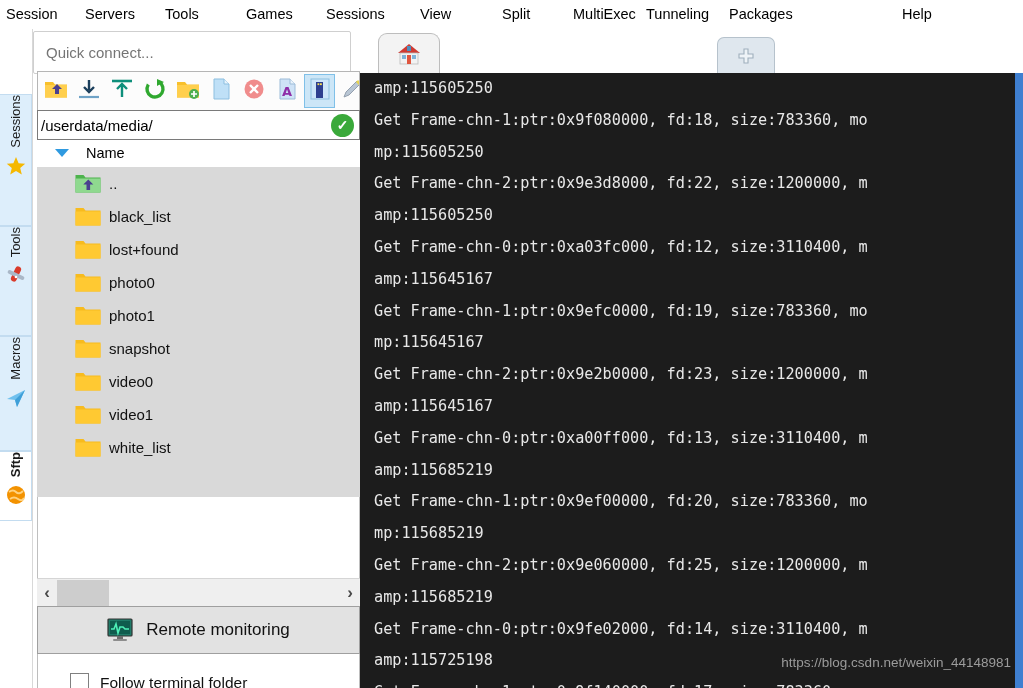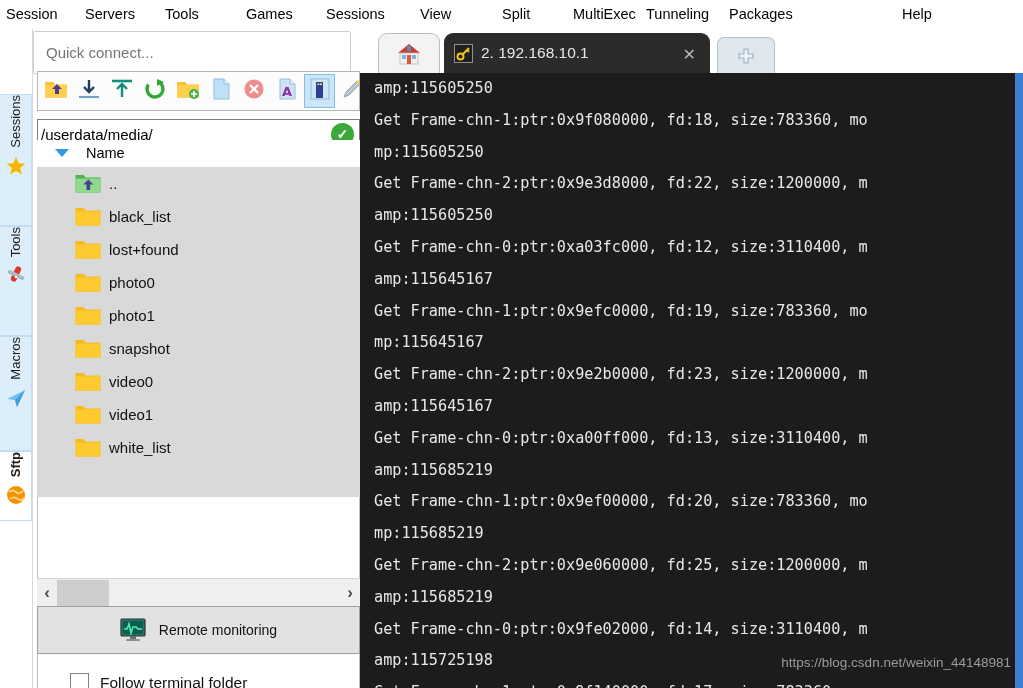--- a/index.html
+++ b/index.html
@@ -77,21 +77,21 @@
   }
   .tb-btn {
     width: 31px; height: 34px;
     display: flex; align-items: center; justify-content: center;
     cursor: pointer; flex: 0 0 auto;
     margin-right: 2px;
   }
   .tb-btn.selected { background: #cce6f7; border: 1px solid #7fc0e8; }
 
   #path-bar {
-    position: absolute; left: 4px; top: 90px; width: 323px; height: 30px;
+    position: absolute; left: 4px; top: 81px; width: 323px; height: 30px;
     background: #ffffff;
     border: 1px solid #7a7a7a;
     display: flex; align-items: center;
   }
   #path-value {
     flex: 1; font-size: 15px; color: #000; padding-left: 3px;
     font-family: "Liberation Sans", sans-serif;
     border: none; outline: none; background: transparent;
   }
   #path-ok {
@@ -149,21 +149,21 @@
   }
   #hs-track { flex: 1; height: 26px; }
 
   #remote-monitoring {
     position: absolute; left: 4px; top: 577px; width: 323px; height: 48px;
     background: #e2e2e2;
     border: 1px solid #9f9f9f;
     display: flex; align-items: center; justify-content: center;
     cursor: pointer;
   }
-  #rm-label { font-size: 14px; color: #111; margin-left: 11px; text-align: right; }
+  #rm-label { font-size: 17px; color: #111; margin-left: 11px; text-align: right; }
 
   #follow-row {
     position: absolute; left: 4px; top: 625px; width: 323px; height: 58px;
     background: #ffffff;
     border-left: 1px solid #bdbdbd; border-right: 1px solid #bdbdbd;
     border-bottom: 1px solid #bdbdbd;
     display: flex; align-items: center; padding-left: 32px;
   }
   #follow-check {
     width: 19px; height: 19px; border: 1px solid #808080; background: #fff;
@@ -480,31 +480,20 @@
       <svg width="26" height="24" viewBox="0 0 26 24">
         <polygon points="13,2 24,11 2,11" fill="#cf3a32"></polygon>
         <rect x="4" y="11" width="18" height="11" fill="#f2f2f2" stroke="#bbb" stroke-width="0.8"></rect>
         <rect x="6" y="13" width="4" height="4" fill="#7fb2d8"></rect>
         <rect x="16" y="13" width="4" height="4" fill="#7fb2d8"></rect>
         <rect x="11" y="13" width="4" height="9" fill="#e0563f"></rect>
         <rect x="11" y="4" width="4" height="5" fill="#4f8fc0"></rect>
       </svg>
     </div>
 
-    <div id="session-tab">
-      <div id="session-tab-icon">
-        <svg width="15" height="15" viewBox="0 0 15 15">
-          <circle cx="4.5" cy="10.5" r="3" fill="none" stroke="#f0c419" stroke-width="2"></circle>
-          <line x1="6.3" y1="8.7" x2="13" y2="2" stroke="#f0c419" stroke-width="2"></line>
-          <line x1="11" y1="4" x2="13" y2="6" stroke="#f0c419" stroke-width="2"></line>
-        </svg>
-      </div>
-      <div id="session-tab-label">2. 192.168.10.1</div>
-      <div id="session-tab-close">✕</div>
-    </div>
 
     <div id="new-tab">
       <svg width="20" height="20" viewBox="0 0 20 20">
         <path d="M8,3 H12 V8 H17 V12 H12 V17 H8 V12 H3 V8 H8 Z" fill="#eef3f7" stroke="#9fb0bd" stroke-width="1.1"></path>
       </svg>
     </div>
   </div>
 
   <div id="terminal"><div class="term-line">amp:115605250</div><div class="term-line">Get Frame-chn-1:ptr:0x9f080000, fd:18, size:783360, mo</div><div class="term-line">mp:115605250</div><div class="term-line">Get Frame-chn-2:ptr:0x9e3d8000, fd:22, size:1200000, m</div><div class="term-line">amp:115605250</div><div class="term-line">Get Frame-chn-0:ptr:0xa03fc000, fd:12, size:3110400, m</div><div class="term-line">amp:115645167</div><div class="term-line">Get Frame-chn-1:ptr:0x9efc0000, fd:19, size:783360, mo</div><div class="term-line">mp:115645167</div><div class="term-line">Get Frame-chn-2:ptr:0x9e2b0000, fd:23, size:1200000, m</div><div class="term-line">amp:115645167</div><div class="term-line">Get Frame-chn-0:ptr:0xa00ff000, fd:13, size:3110400, m</div><div class="term-line">amp:115685219</div><div class="term-line">Get Frame-chn-1:ptr:0x9ef00000, fd:20, size:783360, mo</div><div class="term-line">mp:115685219</div><div class="term-line">Get Frame-chn-2:ptr:0x9e060000, fd:25, size:1200000, m</div><div class="term-line">amp:115685219</div><div class="term-line">Get Frame-chn-0:ptr:0x9fe02000, fd:14, size:3110400, m</div><div class="term-line">amp:115725198</div><div class="term-line">Get Frame-chn-1:ptr:0x9f140000, fd:17, size:783360, mo</div></div>
   <div id="term-scrollbar"></div>

